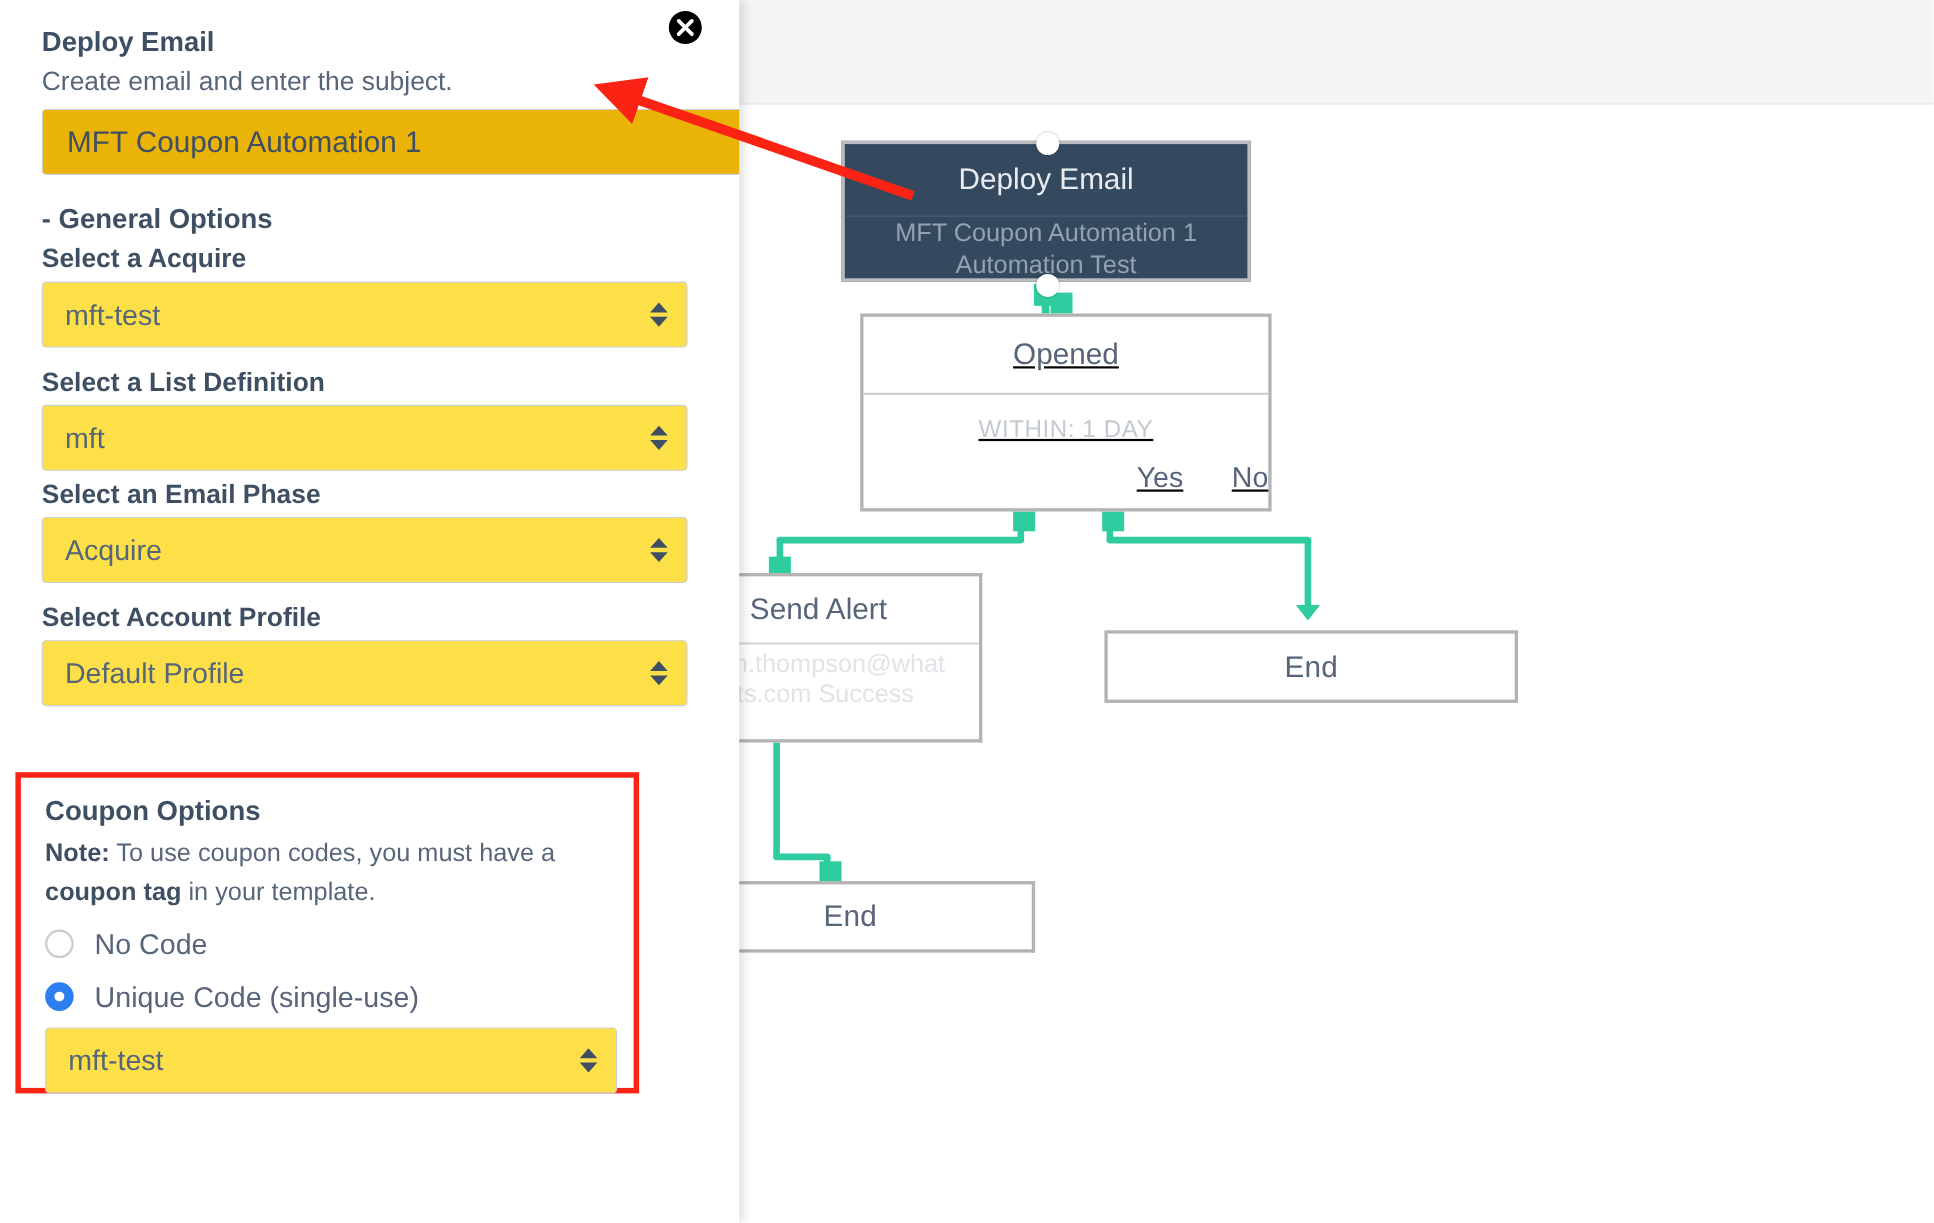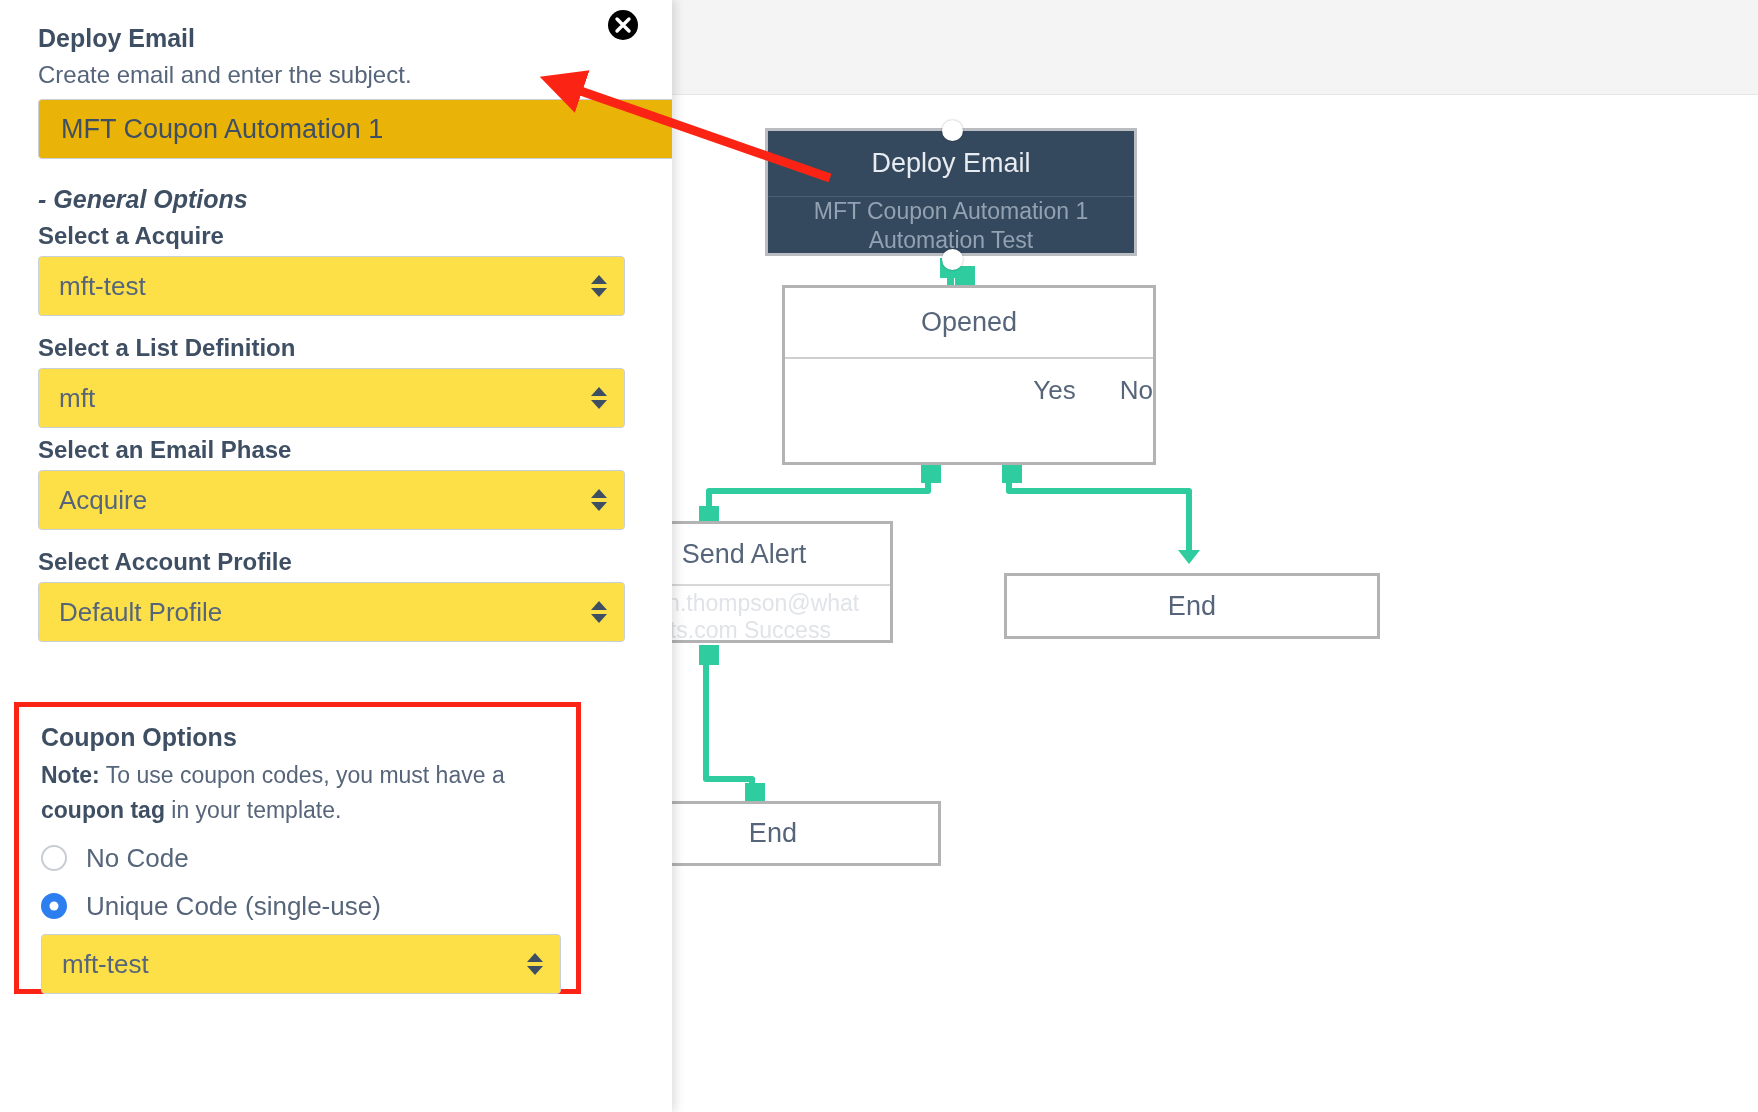--- a/index.html
+++ b/index.html
@@ -68,21 +68,21 @@
     position: absolute;
     width: 21px; height: 21px;
     background: #ffffff;
     border-radius: 50%;
     box-shadow: 0 0 2px rgba(0,0,0,.35);
   }
 
   
   #node-opened {
     left: 782px; top: 285px;
-    width: 374px; height: 180px;
+    width: 374px; height: 180px; text-decoration: underline;
   }
   #node-opened .op-head {
     height: 71px;
     display: flex; align-items: center; justify-content: center;
     color: #56657a; font-size: 27px;
     border-bottom: 2px solid #cfcfcf;
   }
   #node-opened .op-within {
     text-align: center;
     color: #c3c9d1;
@@ -92,21 +92,21 @@
   }
   #node-opened .op-choices {
     display: flex; justify-content: flex-end; gap: 44px;
     margin-top: 16px;
     color: #56657a; font-size: 26px;
   }
 
   
   #node-sendalert {
     left: 598px; top: 521px;
-    width: 295px; height: 122px;
+    width: 295px; height: 154px;
     border-left: none;
   }
   #node-sendalert .sa-head {
     height: 62px;
     display: flex; align-items: center; justify-content: center;
     color: #56657a; font-size: 27px;
     border-bottom: 2px solid #d8d8d8;
   }
   #node-sendalert .sa-body {
     text-align: center;
@@ -188,21 +188,20 @@
     font-family: "Liberation Sans", sans-serif;
     background: #eab308;
     display: flex; align-items: center;
     outline: none;
   }
   .section-head {
     color: #3f4f63;
     font-size: 25px;
     font-weight: bold;
     margin: 26px 0 8px 0;
-    font-style: italic;
   }
   .section-head .minus { font-weight: bold; }
   .select-wrap {
     position: relative;
     width: 587px; height: 60px;
     margin-bottom: 8px;
   }
   .select-box {
     width: 100%; height: 100%;
     border: 1.5px solid #c9cfd6;
@@ -330,20 +329,21 @@
 
     <div class="node" id="node-deploy">
       <div class="port-dot" style="left:174px; top:-11px;"></div>
       <div class="dep-head">Deploy Email</div>
       <div class="dep-body">MFT Coupon Automation 1 Automation Test</div>
       <div class="port-dot" style="left:174px; top:118px;"></div>
     </div>
 
     <div class="node" id="node-opened">
       <div class="op-head">Opened</div>
+      <div class="op-within">WITHIN: 1 DAY</div>
       <div class="op-choices">
         <span>Yes</span>
         <span>No</span>
       </div>
     </div>
 
     <div class="node" id="node-sendalert">
       <div class="sa-head">Send Alert</div>
       <div class="sa-body">yfran.thompson@what nts.com Success</div>
     </div>

